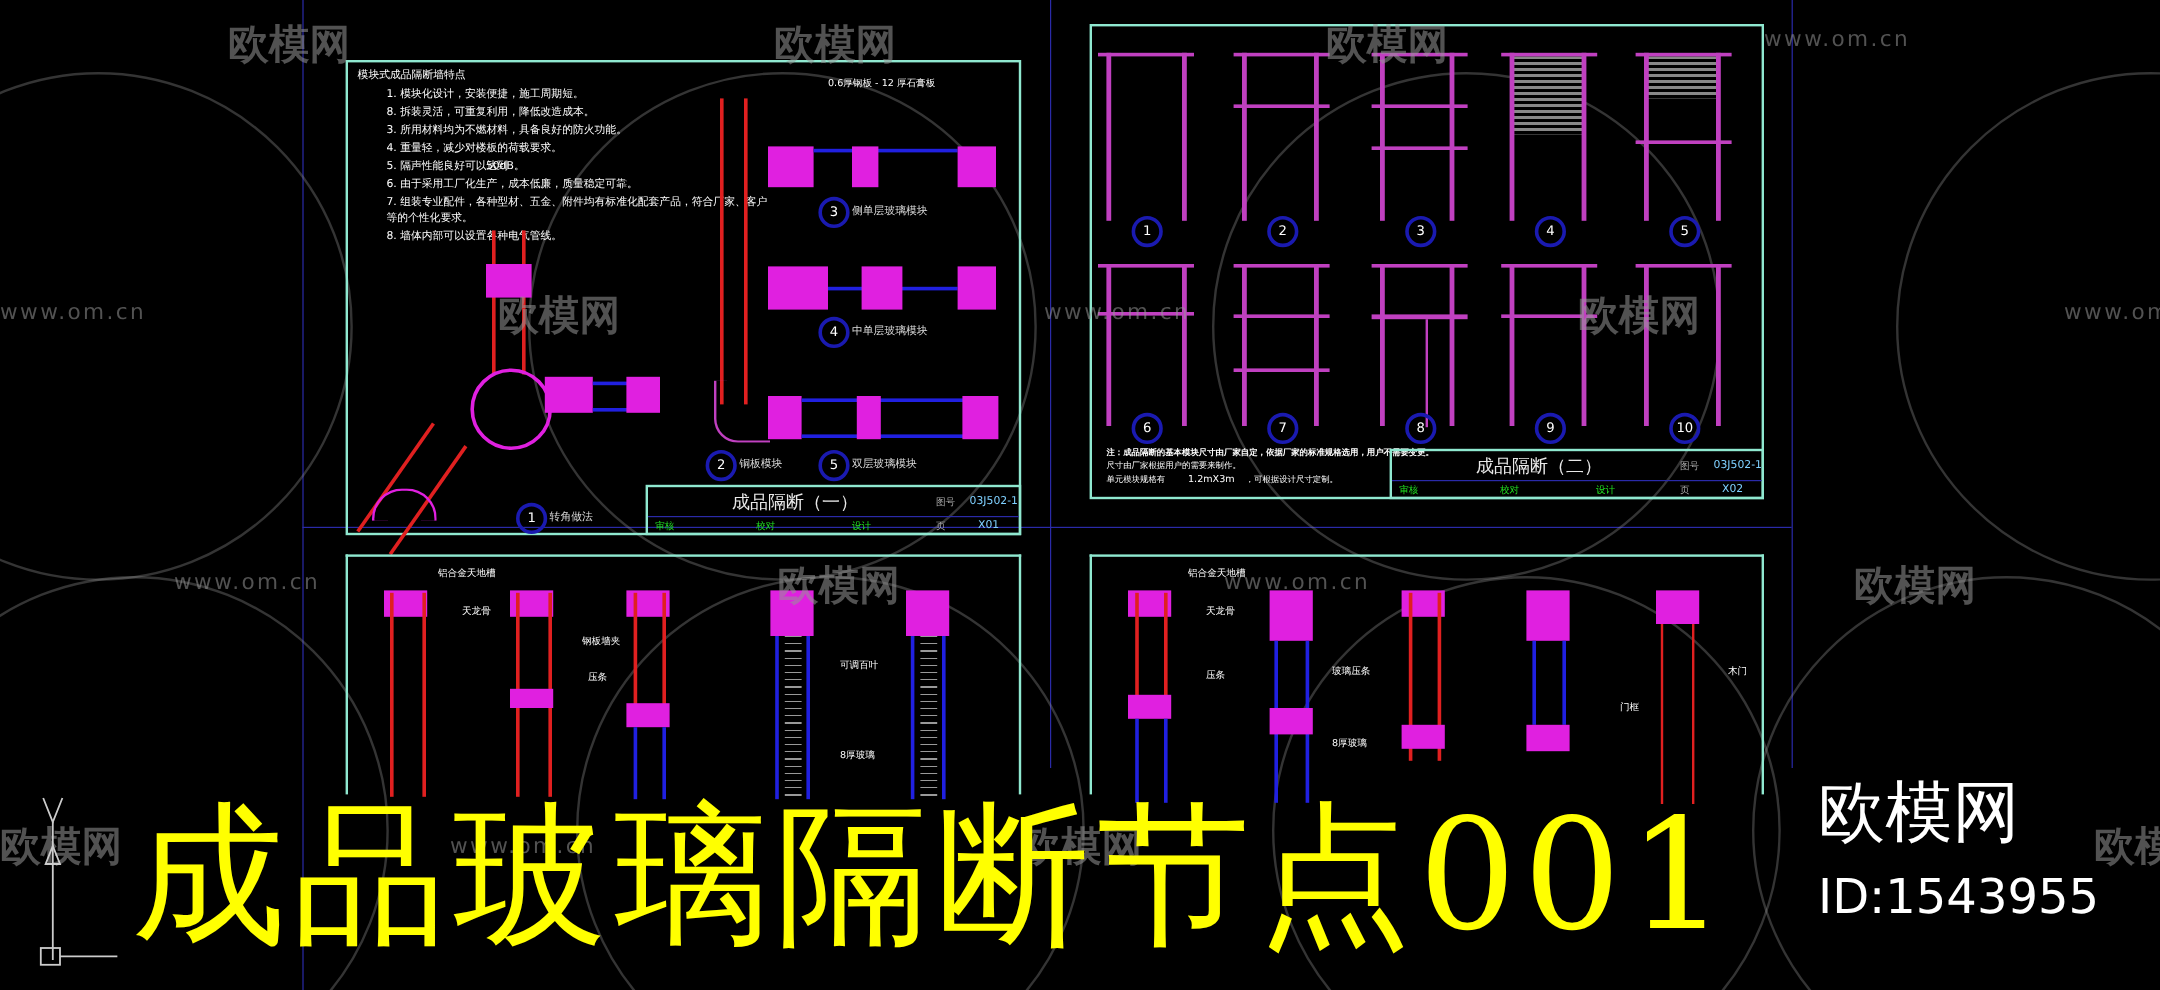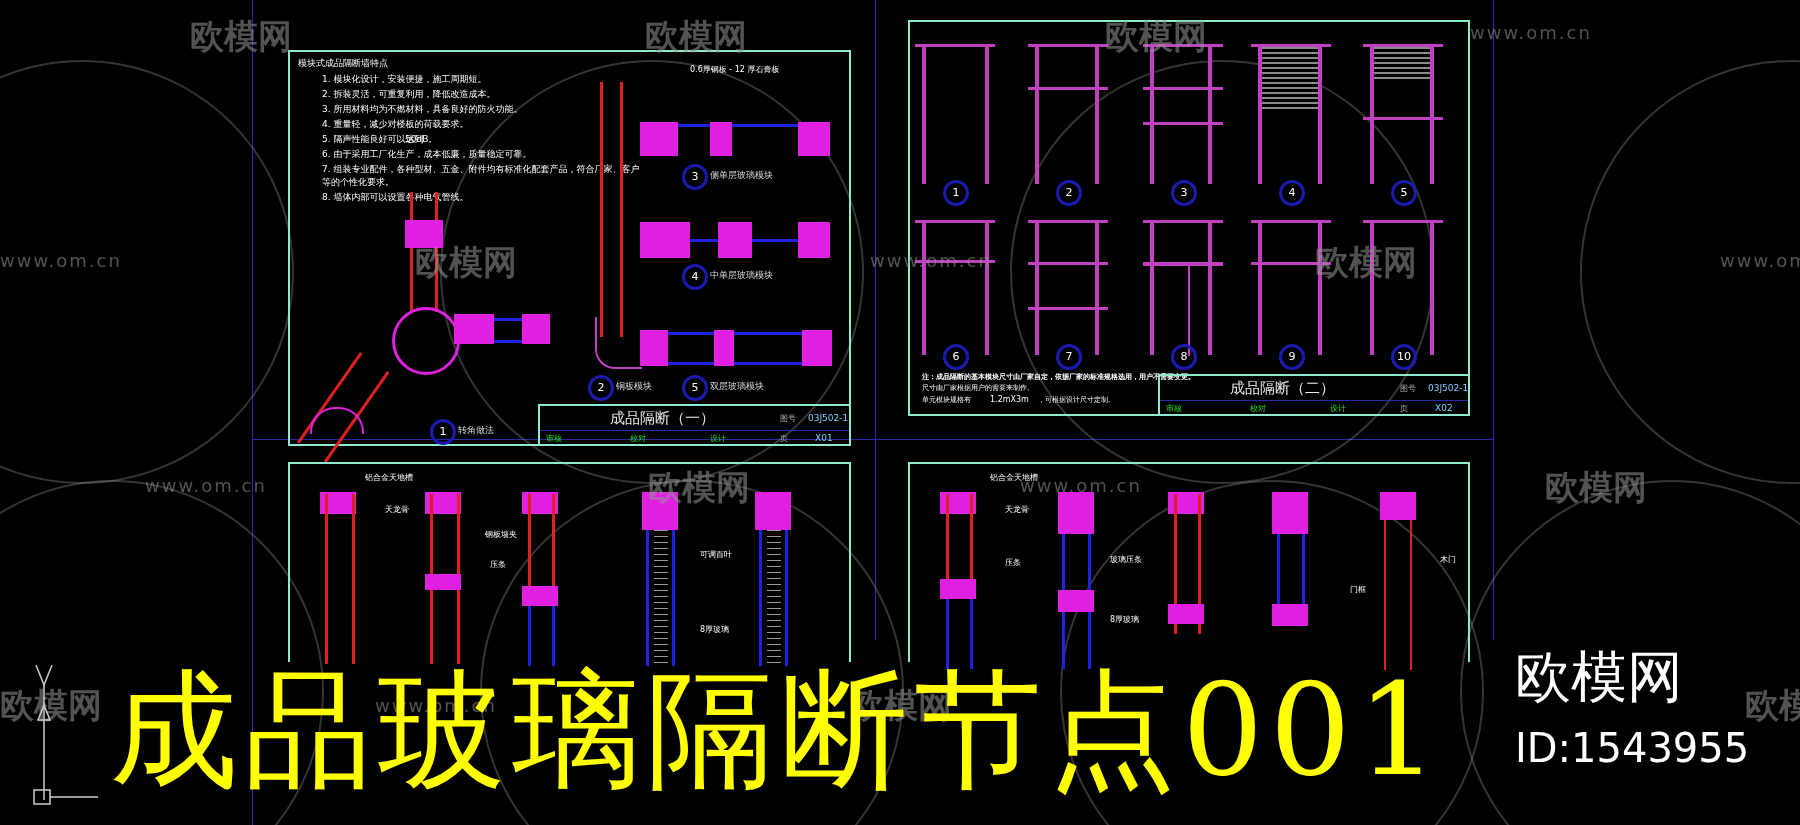--- a/index.html
+++ b/index.html
@@ -41,21 +41,21 @@
 <div class="wm-arc" style="left:1010px;top:60px;width:420px;height:420px;"></div>
 <div class="wm-arc" style="left:1580px;top:60px;width:420px;height:420px;"></div>
 <div class="wm-arc" style="left:-100px;top:480px;width:420px;height:420px;"></div>
 <div class="wm-arc" style="left:480px;top:480px;width:420px;height:420px;"></div>
 <div class="wm-arc" style="left:1060px;top:480px;width:420px;height:420px;"></div>
 <div class="wm-arc" style="left:1460px;top:480px;width:420px;height:420px;"></div>
 
 <div class="sheet" style="left:288px;top:20px;width:563px;height:396px;margin-top:30px;">
   <div class="note" style="left:8px;top:4px;">模块式成品隔断墙特点</div>
   <div class="note" style="left:32px;top:20px;">1. 模块化设计，安装便捷，施工周期短。</div>
-  <div class="note" style="left:32px;top:35px;">2. 拆装灵活，可重复利用，降低改造成本。</div>
+  <div class="note" style="left:32px;top:35px;">8. 拆装灵活，可重复利用，降低改造成本。</div>
   <div class="note" style="left:32px;top:50px;">3. 所用材料均为不燃材料，具备良好的防火功能。</div>
   <div class="note" style="left:32px;top:65px;">4. 重量轻，减少对楼板的荷载要求。</div>
   <div class="note" style="left:32px;top:80px;">5. 隔声性能良好可以达到</div>
   <div class="note" style="left:115px;top:80px;">50dB。</div>
   <div class="note" style="left:32px;top:95px;">6. 由于采用工厂化生产，成本低廉，质量稳定可靠。</div>
   <div class="note" style="left:32px;top:110px;">7. 组装专业配件，各种型材、五金、附件均有标准化配套产品，符合厂家、客户</div>
   <div class="note" style="left:32px;top:123px;">   等的个性化要求。</div>
   <div class="note" style="left:32px;top:138px;">8. 墙体内部可以设置各种电气管线。</div>
 
   <div class="red" style="left:120px;top:140px;width:3px;height:120px;"></div>

